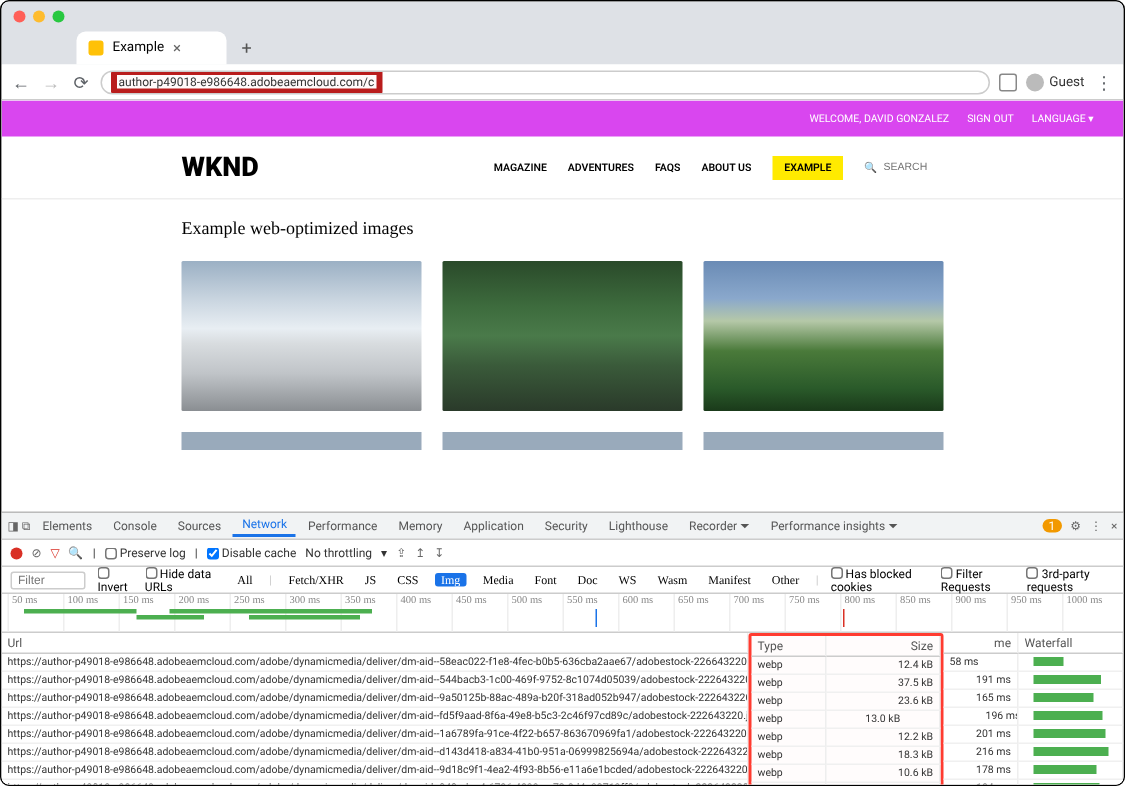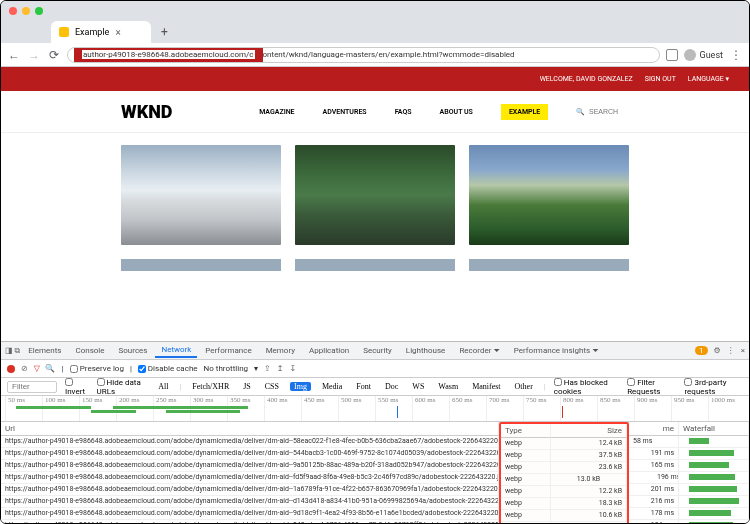--- a/index.html
+++ b/index.html
@@ -16,32 +16,32 @@
   .tabs-row { display: flex; align-items: center; height: 22px; padding-left: 50px; gap: 4px; }
   .tab { background: #fff; border-radius: 6px 6px 0 0; padding: 2px 8px; display: flex; align-items: center; gap: 6px; font-size: 9px; min-width: 100px; height: 22px; }
   .tab-favicon { width: 10px; height: 10px; background: #ffc107; border-radius: 2px; }
   .tab-close { font-size: 10px; color: #666; }
   .new-tab { font-size: 12px; color: #555; padding: 0 6px; }
   
   .toolbar { background: #fff; border-bottom: 1px solid #ccc; height: 24px; display: flex; align-items: center; padding: 0 6px; gap: 6px; }
   .nav-btn { color: #5f6368; font-size: 12px; width: 14px; text-align: center; }
   .nav-btn.disabled { color: #bbb; }
   .url-bar { flex: 1; height: 16px; border: 1px solid #ccc; border-radius: 8px; padding: 0 6px; font-size: 8px; display: flex; align-items: center; color: #333; overflow: hidden; white-space: nowrap; }
-  .url-highlight { border: 8px solid #b91c1c; border-radius: 2px; padding: 0 1px; background: rgba(255,0,0,0.02); }
+  .url-highlight { border: 4px solid #b91c1c; border-radius: 2px; padding: 0 1px; background: rgba(255,0,0,0.02); }
   .toolbar-right { display: flex; align-items: center; gap: 6px; }
   .ext-icon { width: 12px; height: 12px; border: 1px solid #888; border-radius: 2px; }
   .guest { display: flex; align-items: center; gap: 4px; font-size: 9px; color: #333; }
   .guest-avatar { width: 12px; height: 12px; border-radius: 50%; background: #bbb; }
   
   
   .page { background: #fff; height: 274px; overflow: hidden; }
-  .page-topbar { background: #b91c1c; color: #fff; height: 18px; display: flex; justify-content: flex-end; align-items: center; padding: 12px 20px; font-size: 7px; gap: 12px; }
+  .page-topbar { background: #d946ef; color: #fff; height: 18px; display: flex; justify-content: flex-end; align-items: center; padding: 12px 20px; font-size: 7px; gap: 12px; }
   .page-header { display: flex; align-items: center; justify-content: space-between; padding: 8px 120px; height: 42px; border-bottom: 1px solid #eee; }
   .logo { font-weight: 900; font-size: 18px; letter-spacing: 0px; }
-  .nav { display: flex; align-items: center; gap: 28px; font-size: 7px; font-weight: 600; }
+  .nav { display: flex; align-items: center; gap: 14px; font-size: 7px; font-weight: 600; }
   .nav-item.active { background: #ffea00; padding: 4px 8px; }
   .search-group { display: flex; align-items: center; gap: 4px; font-size: 7px; color: #666; }
   .search-group input { border: none; font-size: 7px; width: 40px; outline: none; }
   .page-body { padding: 12px 120px; }
   .page-title { font-size: 12px; font-weight: 400; font-family: Georgia, serif; margin-bottom: 14px; }
   .image-grid { display: flex; gap: 14px; }
   .img-card { width: 160px; height: 100px; background: #ddd; border-radius: 1px; }
   .img1 { background: linear-gradient(180deg, #9bb0c4 0%, #c8d4df 25%, #e8eef3 45%, #d8dcdf 55%, #c0c4c8 75%, #8a8e92 100%); }
   .img2 { background: linear-gradient(180deg, #2a4a2a 0%, #3d6b3d 30%, #4a7a4a 50%, #3a5a3a 70%, #2a3a2a 100%); }
   .img3 { background: linear-gradient(180deg, #6a8bb5 0%, #8aa8cc 25%, #b5c8a8 40%, #4a7a3a 60%, #2a5a2a 85%, #1a3a1a 100%); }
@@ -100,21 +100,20 @@
     </div>
     <span class="new-tab">+</span>
   </div>
 </div>
 <div class="toolbar">
   <span class="nav-btn">←</span>
   <span class="nav-btn disabled">→</span>
   <span class="nav-btn">⟳</span>
   <div class="url-bar">
     <span class="url-highlight">author-p49018-e986648.adobeaemcloud.com/c</span>
-      <span>ontent/wknd/language-masters/en/example.html?wcmmode=disabled</span>
   </div>
   <div class="toolbar-right">
     <span class="ext-icon"></span>
     <div class="guest">
       <span class="guest-avatar"></span>
       <span>Guest</span>
     </div>
     <span class="nav-btn">⋮</span>
   </div>
 </div>
@@ -133,20 +132,21 @@
       <span class="nav-item">FAQS</span>
       <span class="nav-item">ABOUT US</span>
       <span class="nav-item active">EXAMPLE</span>
       <span class="search-group">
         <span>🔍</span>
         <input placeholder="SEARCH" style="">
       </span>
     </div>
   </div>
   <div class="page-body">
+    <div class="page-title">Example web-optimized images</div>
     <div class="image-grid">
       <div class="img-card img1"></div>
       <div class="img-card img2"></div>
       <div class="img-card img3"></div>
     </div>
     <div class="image-grid2">
       <div class="img-card2"></div>
       <div class="img-card2"></div>
       <div class="img-card2"></div>
     </div>

